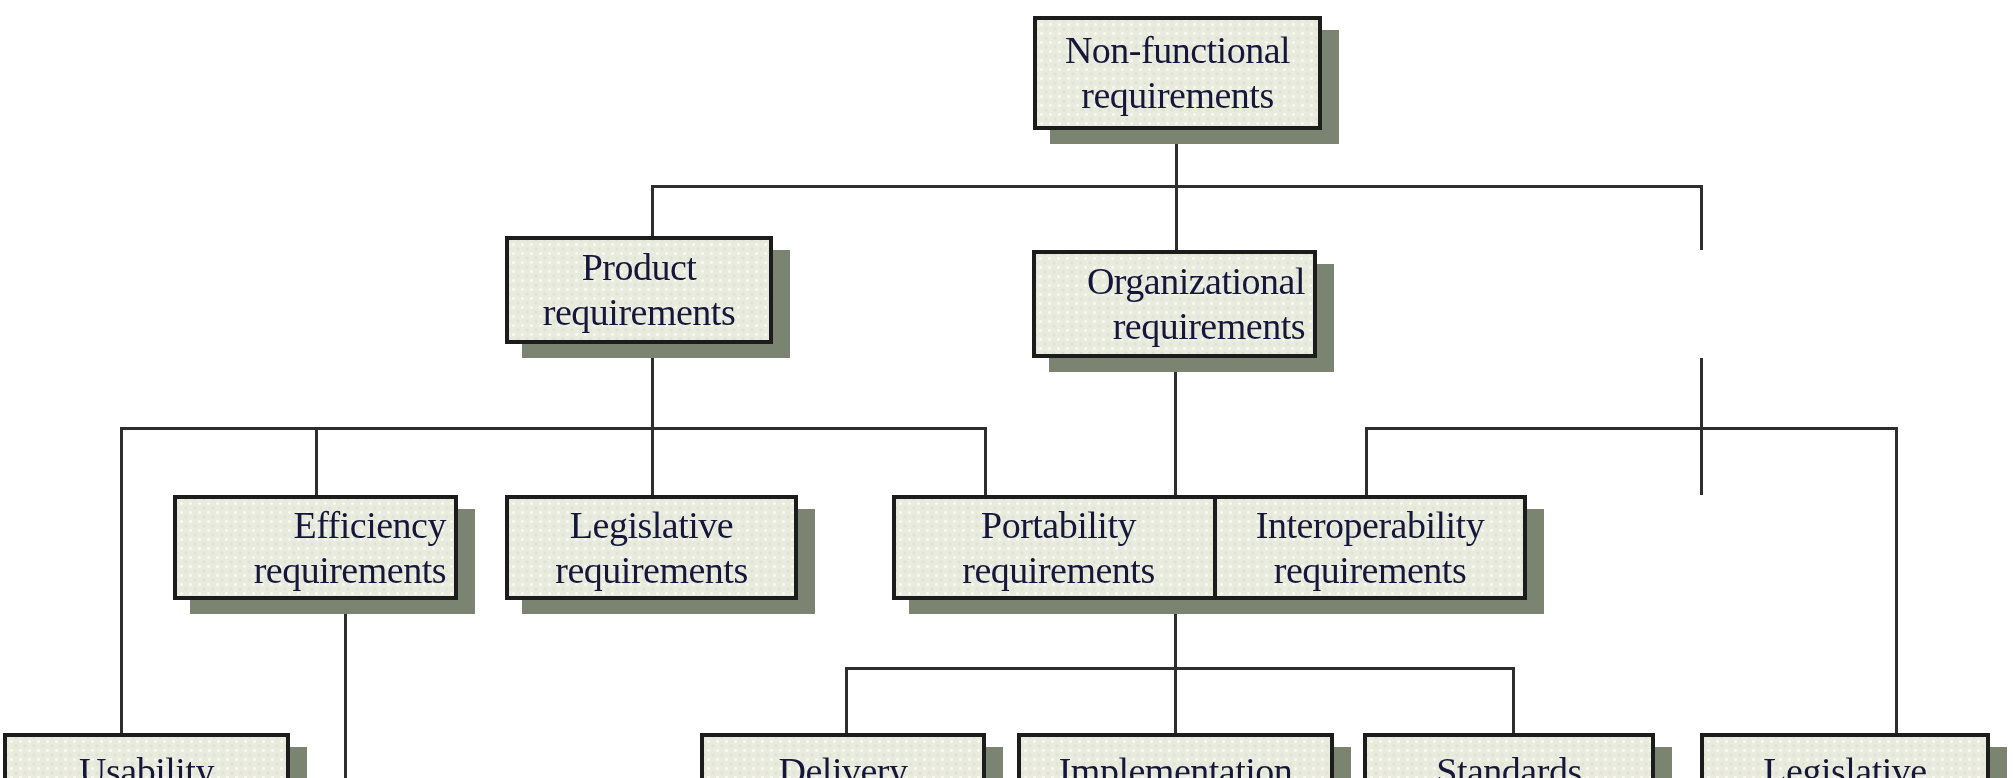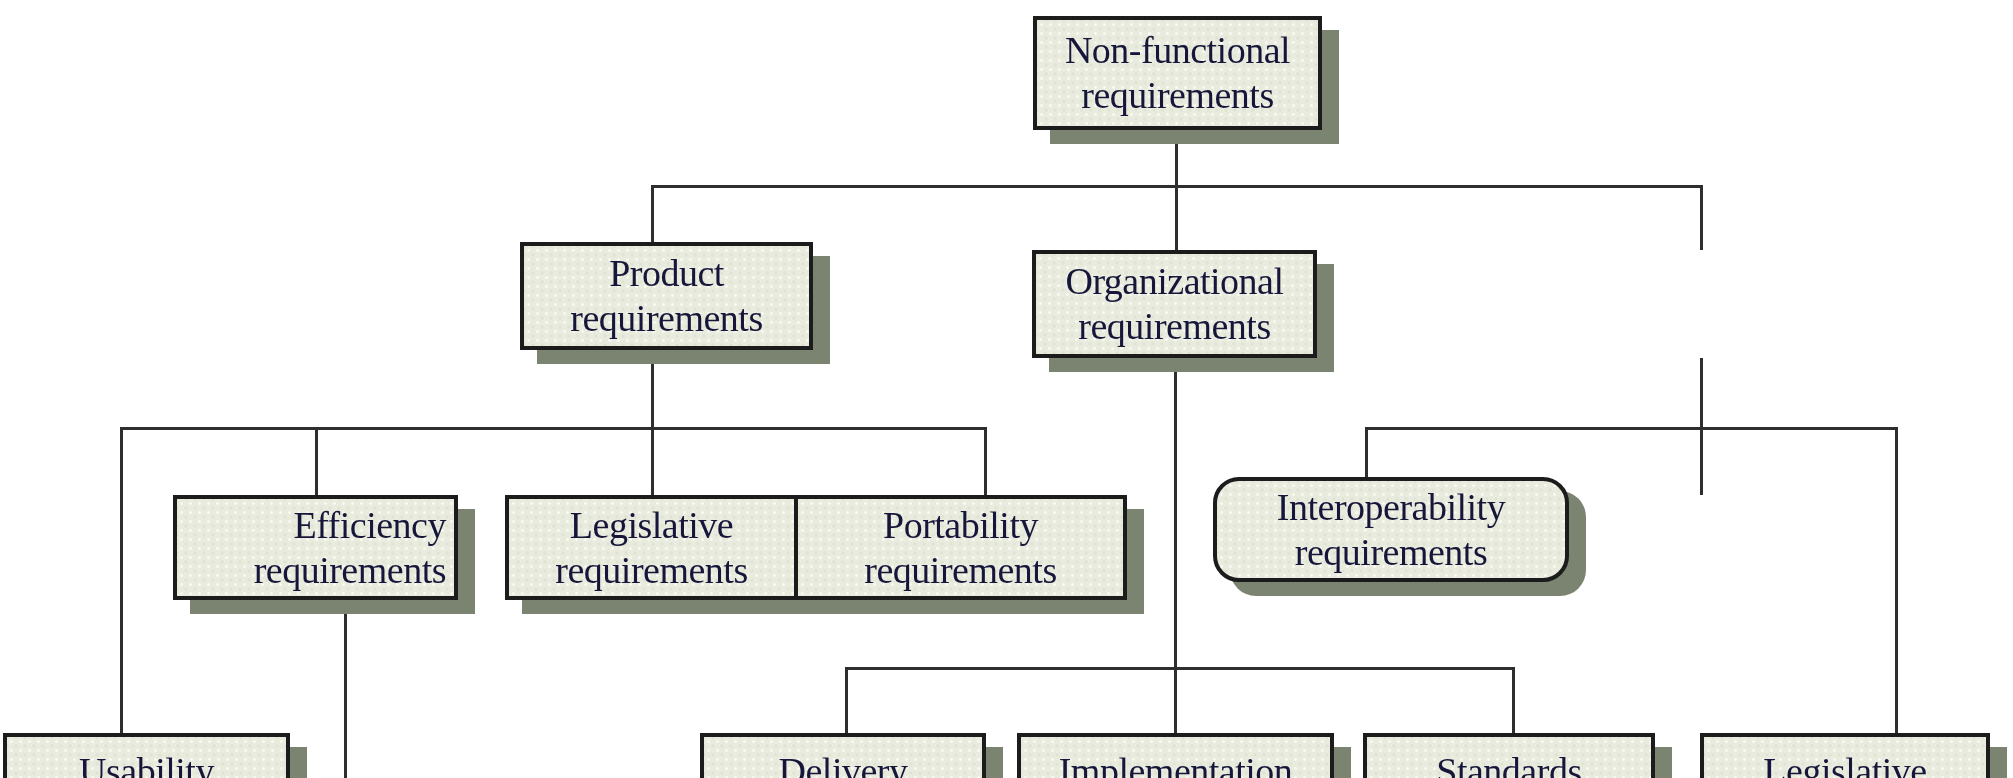--- a/index.html
+++ b/index.html
@@ -64,32 +64,32 @@
   <div class="vline" style="left:845px;top:667px;height:66px;"></div>
   <div class="vline" style="left:1512px;top:667px;height:66px;"></div>
 
   <div class="vline" style="left:1700px;top:358px;height:137px;"></div>
   <div class="hline" style="left:1365px;top:427px;width:533px;"></div>
   <div class="vline" style="left:1365px;top:427px;height:68px;"></div>
   <div class="vline" style="left:1895px;top:427px;height:306px;"></div>
 
   <div class="node" style="left:1033px;top:4px;width:289px;height:114px;margin-top:12px;">Non-functional requirements</div>
 
-  <div class="node" style="left:505px;top:242px;width:293px;height:108px;margin-left:15px;">Product requirements</div>
+  <div class="node" style="left:505px;top:236px;width:268px;height:108px;">Product requirements</div>
 
-  <div class="node" style="left:1032px;top:250px;width:285px;height:108px;">Organizational requirements</div>
+  <div class="node" style="left:1032px;top:250px;width:285px;height:108px;text-align:right;">Organizational requirements</div>
 
 
   <div class="node" style="left:173px;top:495px;width:285px;height:105px;text-align:right;">Efficiency requirements</div>
 
   <div class="node" style="left:505px;top:495px;width:293px;height:105px;">Legislative requirements</div>
 
-  <div class="node" style="left:794px;top:495px;width:333px;height:105px;">Portability requirements</div>
+  <div class="node" style="left:892px;top:495px;width:333px;height:105px;">Portability requirements</div>
 
-  <div class="node" style="left:1213px;top:477px;width:356px;height:105px;border-radius:26px;">Interoperability requirements</div>
+  <div class="node" style="left:1213px;top:495px;width:314px;height:105px;">Interoperability requirements</div>
 
 
   <div class="node cut" style="left:3px;top:733px;width:287px;height:110px;">Usability</div>
 
   <div class="node cut" style="left:700px;top:733px;width:286px;height:110px;">Delivery</div>
 
   <div class="node cut" style="left:1017px;top:733px;width:317px;height:110px;">Implementation</div>
 
   <div class="node cut" style="left:1363px;top:733px;width:292px;height:110px;">Standards</div>
 

